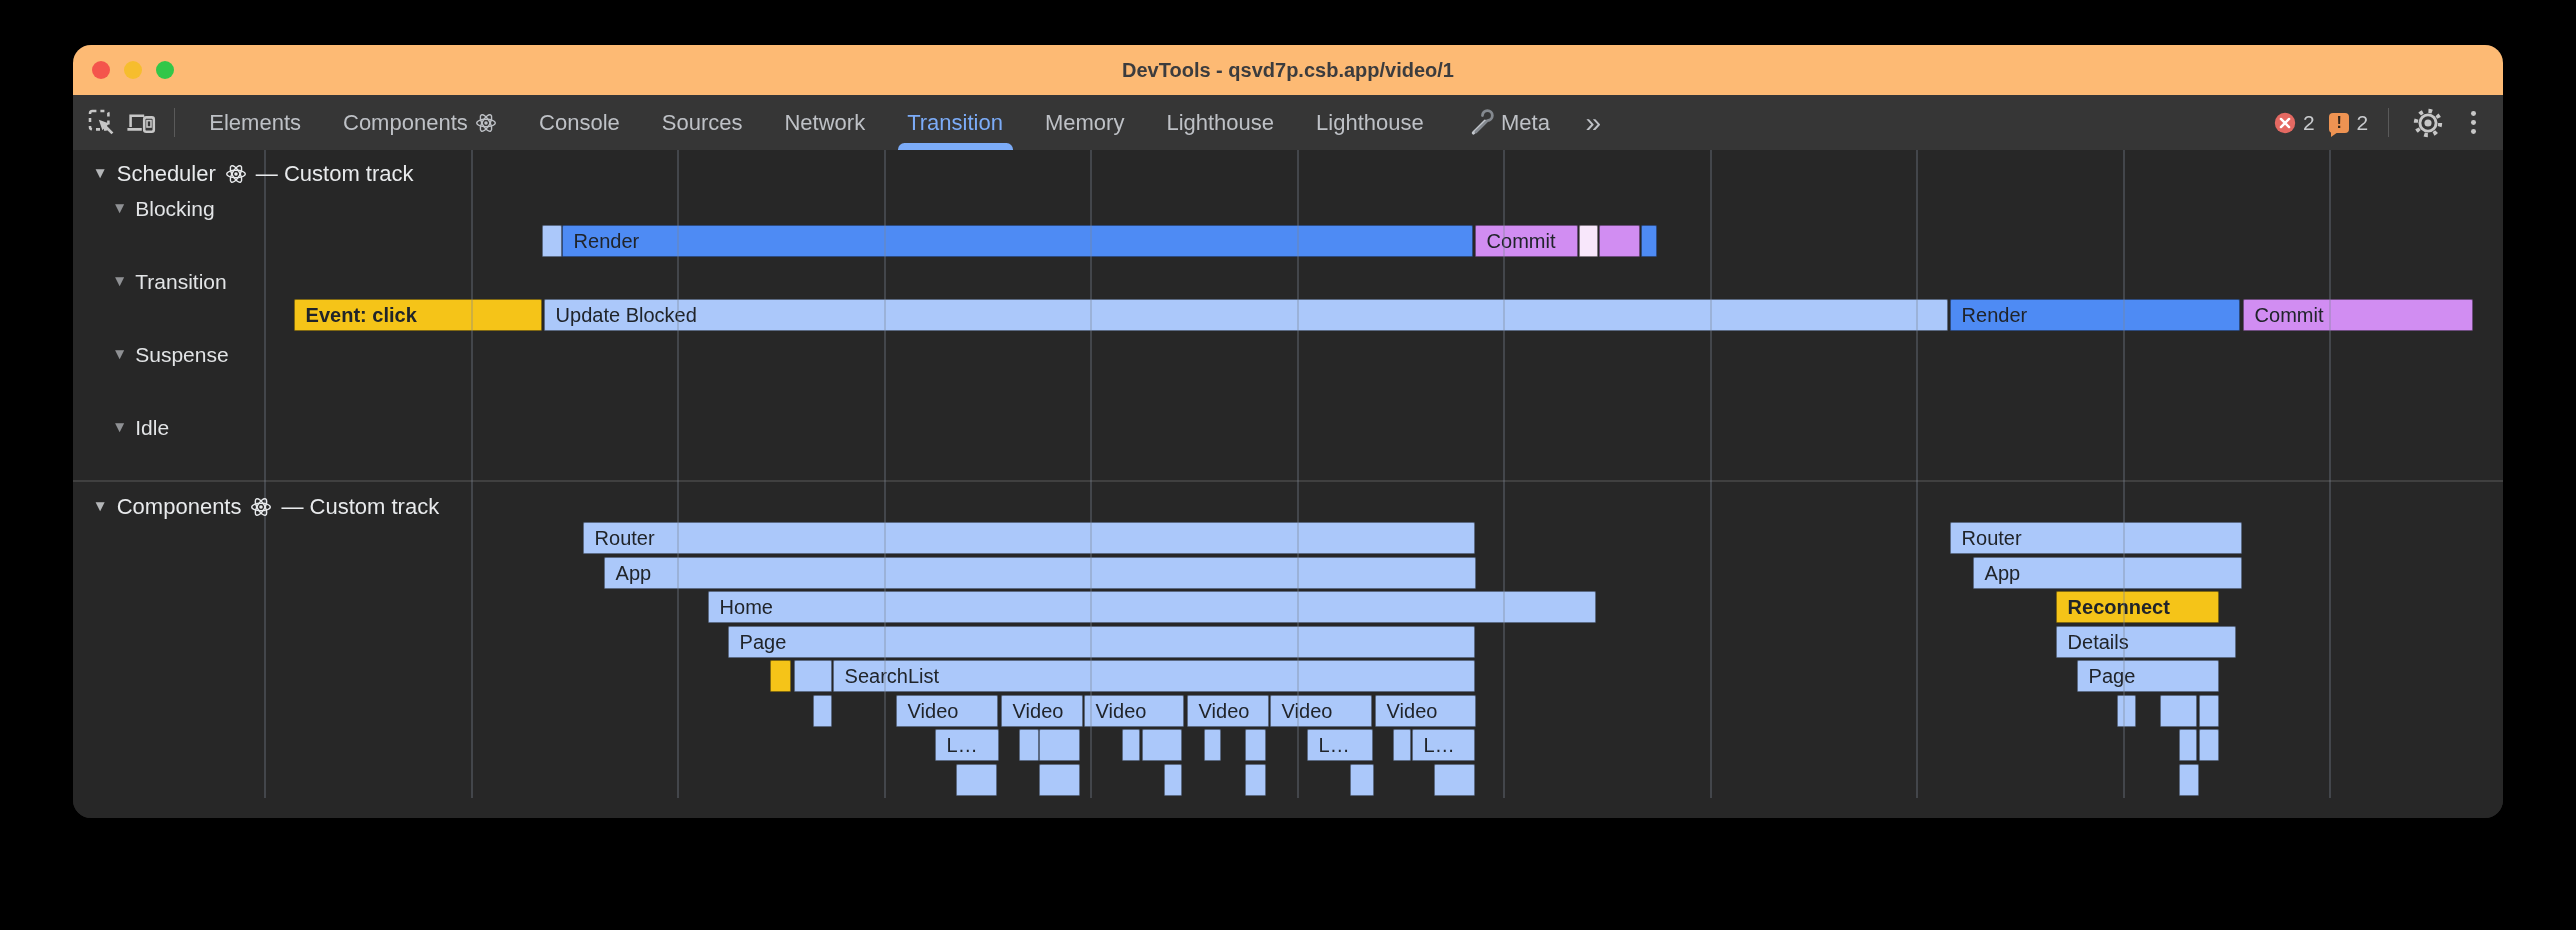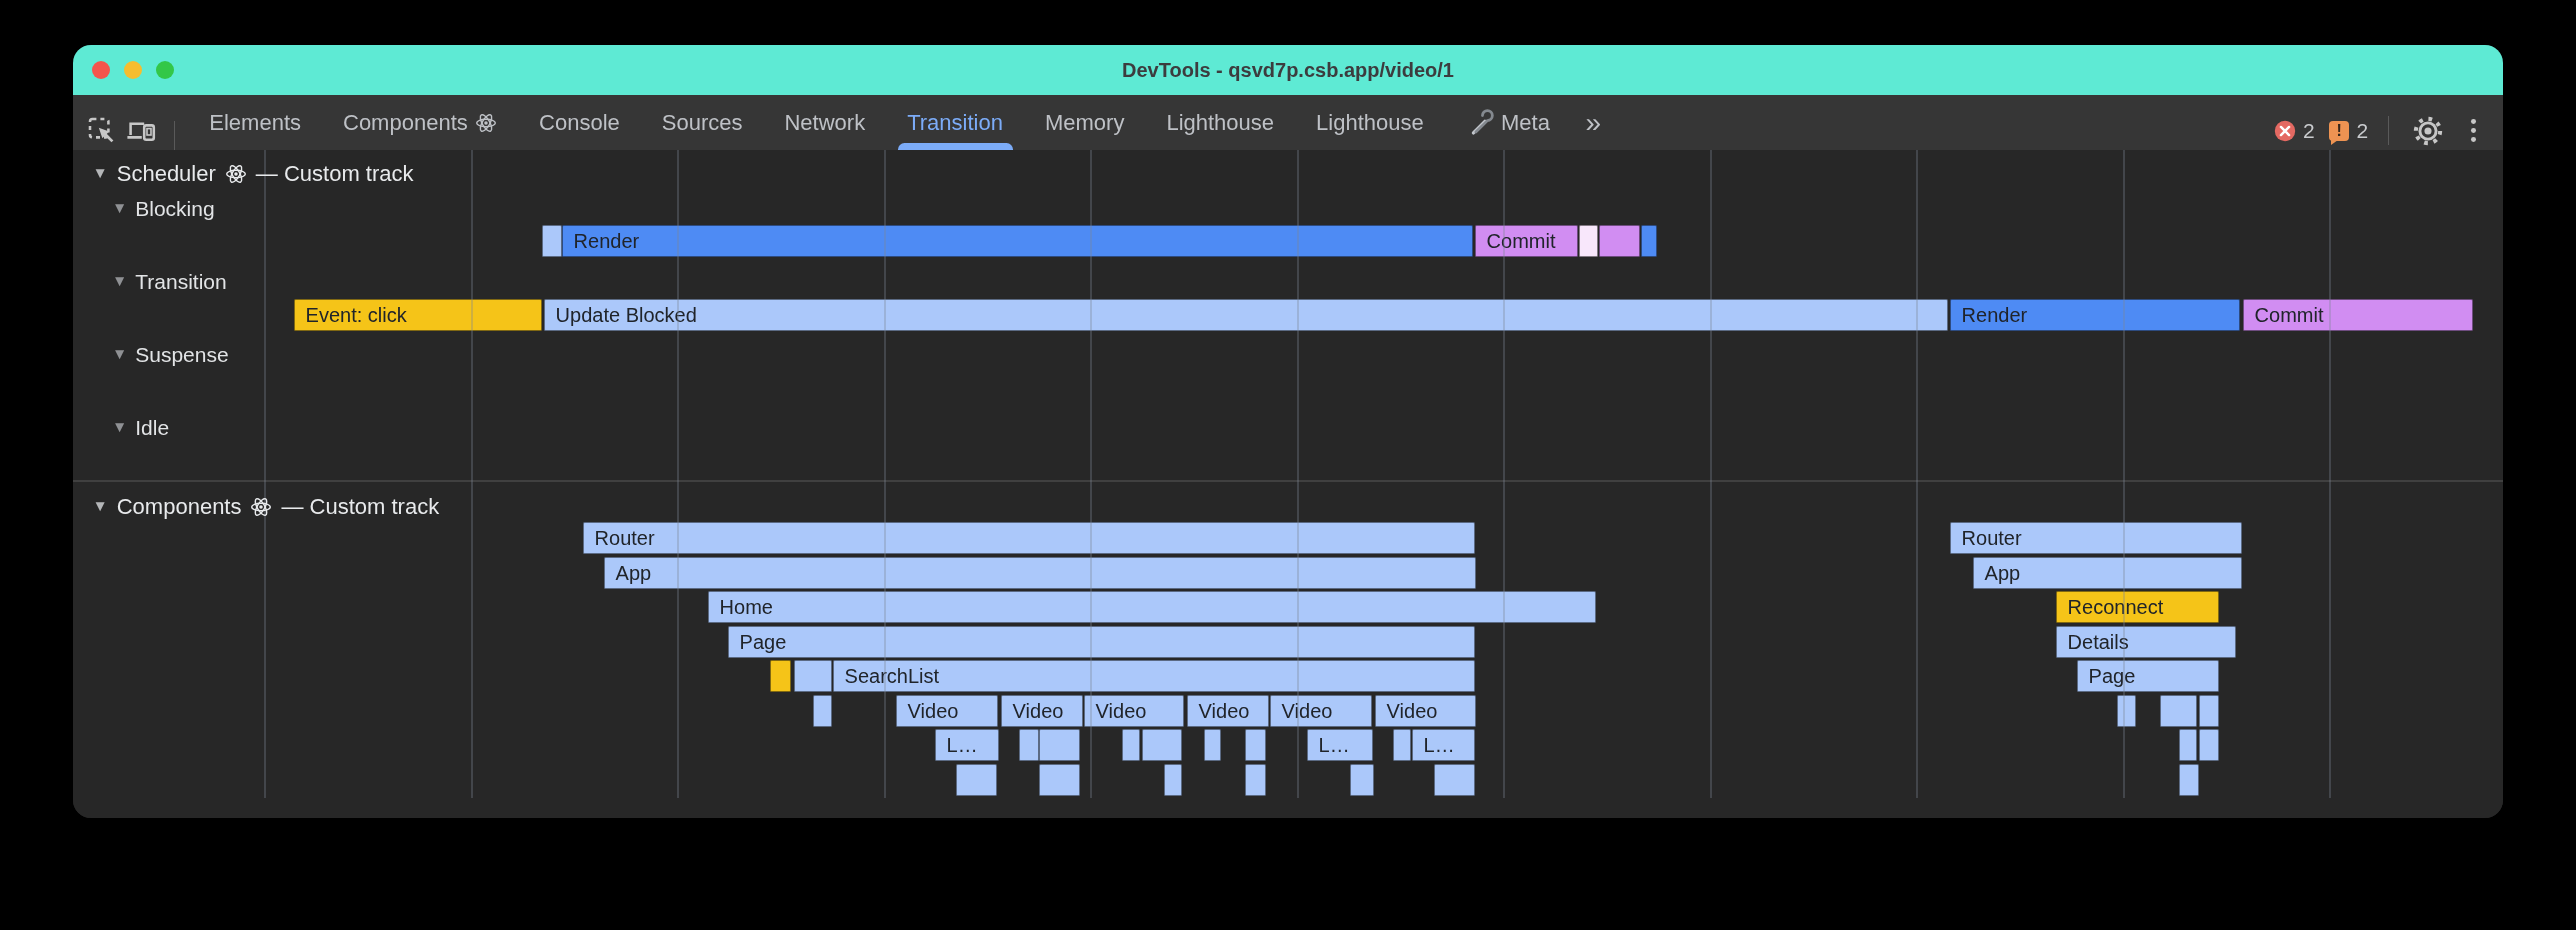--- a/index.html
+++ b/index.html
@@ -3,31 +3,31 @@
 <meta charset="utf-8">
 <style>
   html,body{margin:0;padding:0;background:#000;}
   body{width:2576px;height:930px;overflow:hidden;position:relative;
        font-family:"Liberation Sans",sans-serif;-webkit-font-smoothing:antialiased;}
 
   #window{position:absolute;left:73px;top:45px;width:2430px;height:773px;
           border-radius:18px;overflow:hidden;background:#272727;display:flex;flex-direction:column;}
 
   
-  .titlebar{height:50px;background:#5eead4;position:relative;flex:0 0 auto;}
+  .titlebar{height:50px;background:#fdba74;position:relative;flex:0 0 auto;}
   .lights{position:absolute;left:18.7px;top:16px;display:flex;gap:14px;}
   .light{width:18px;height:18px;border-radius:50%;}
   .light.red{background:#f4554c;}
   .light.yellow{background:#f6bd2e;}
   .light.green{background:#33c748;}
   .win-title{position:absolute;left:0;right:0;top:0;height:50px;line-height:50px;
              text-align:center;font-size:20px;font-weight:700;color:#3c3c3e;}
 
   
-  .toolbar{height:55px;background:#363636;display:flex;align-items:flex-end;flex:0 0 auto;
+  .toolbar{height:55px;background:#363636;display:flex;align-items:center;flex:0 0 auto;
            padding:0 11.4px 0 9.7px;position:relative;}
   .tool-btn{width:39px;height:39px;display:flex;align-items:center;justify-content:center;flex:0 0 auto;}
   .vdiv{width:1.6px;height:29px;background:#5a5a5a;margin:0 13px;flex:0 0 auto;}
   .tab-strip{display:flex;align-items:stretch;height:55px;flex:0 0 auto;}
   .tab{position:relative;display:flex;align-items:center;gap:7.3px;padding:0 21px;
        font-size:22px;color:#bec1c6;white-space:nowrap;cursor:default;}
   .tab.active{color:var(--accent);}
   .tab.active::after{content:"";position:absolute;left:11.4px;right:11.4px;bottom:0;height:7.3px;
        background:var(--accent);border-radius:6.5px 6.5px 0 0;}
   .tab .icon{display:flex;align-items:center;}
@@ -45,21 +45,21 @@
   .kebab i{width:4.9px;height:4.9px;border-radius:50%;background:#c7c7c7;}
 
   
   .panel{position:relative;flex:1 1 auto;background:#272727;overflow:hidden;}
   .gridline{position:absolute;top:0;width:1.6px;height:648px;background:rgba(125,135,150,0.33);z-index:3;}
   .bar{position:absolute;height:32px;line-height:31px;box-sizing:border-box;
        border:0.8px solid rgba(12,12,12,0.5);border-radius:1.6px;padding-left:10.6px;
        font-size:20px;color:#20242a;white-space:nowrap;overflow:hidden;z-index:2;}
   .c-blue{background:var(--blue);}
   .c-lightblue{background:var(--lightblue);}
-  .c-yellow{background:var(--yellow);}
+  .c-yellow{background:var(--yellow);font-weight:bold;}
   .c-purple{background:var(--purple);}
   .c-pink{background:var(--pink);}
 
   .track-header{position:absolute;left:19.5px;display:flex;align-items:center;gap:9px;
         font-size:22px;color:#e8eaec;z-index:4;}
   .tri{font-size:15.4px;color:#b4b6b8;transform:translateY(-0.8px);}
   .lane{position:absolute;left:39px;display:flex;align-items:center;gap:8px;
         font-size:21px;color:#e2e4e6;z-index:4;}
   .lane .tri{color:#8f9194;}
   .separator{position:absolute;left:0;right:0;height:1.6px;background:#404040;z-index:1;}

